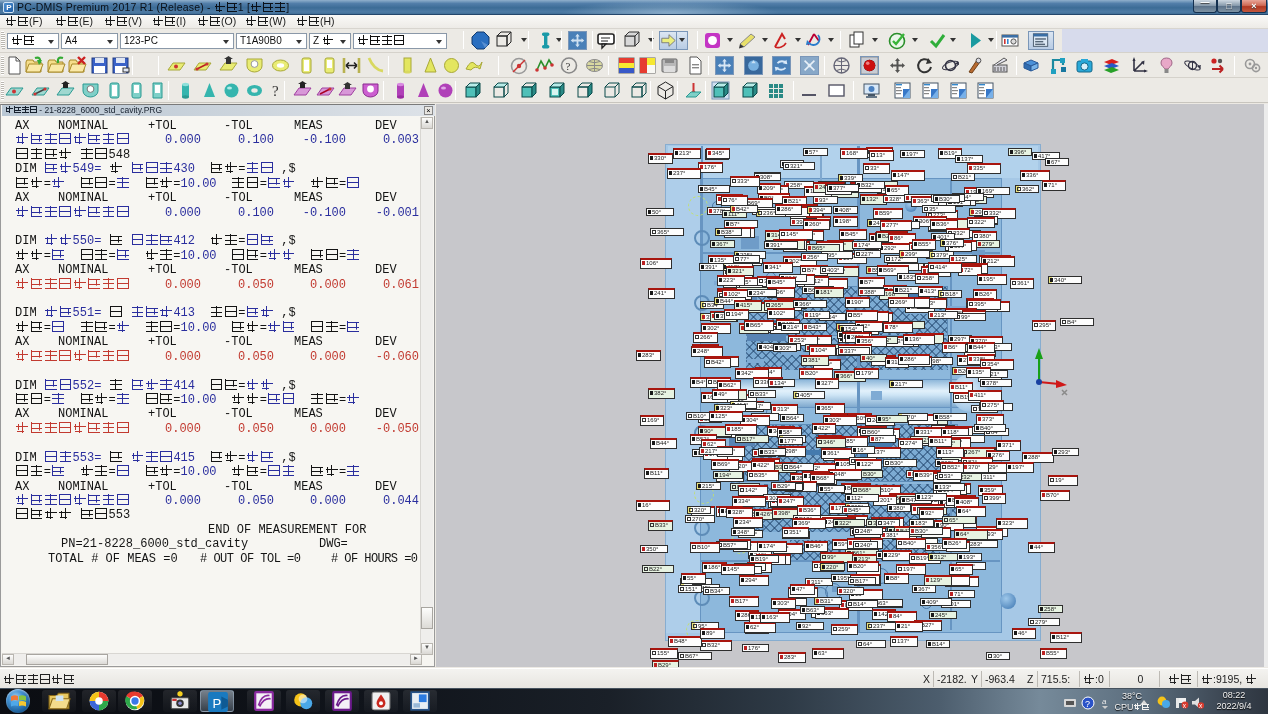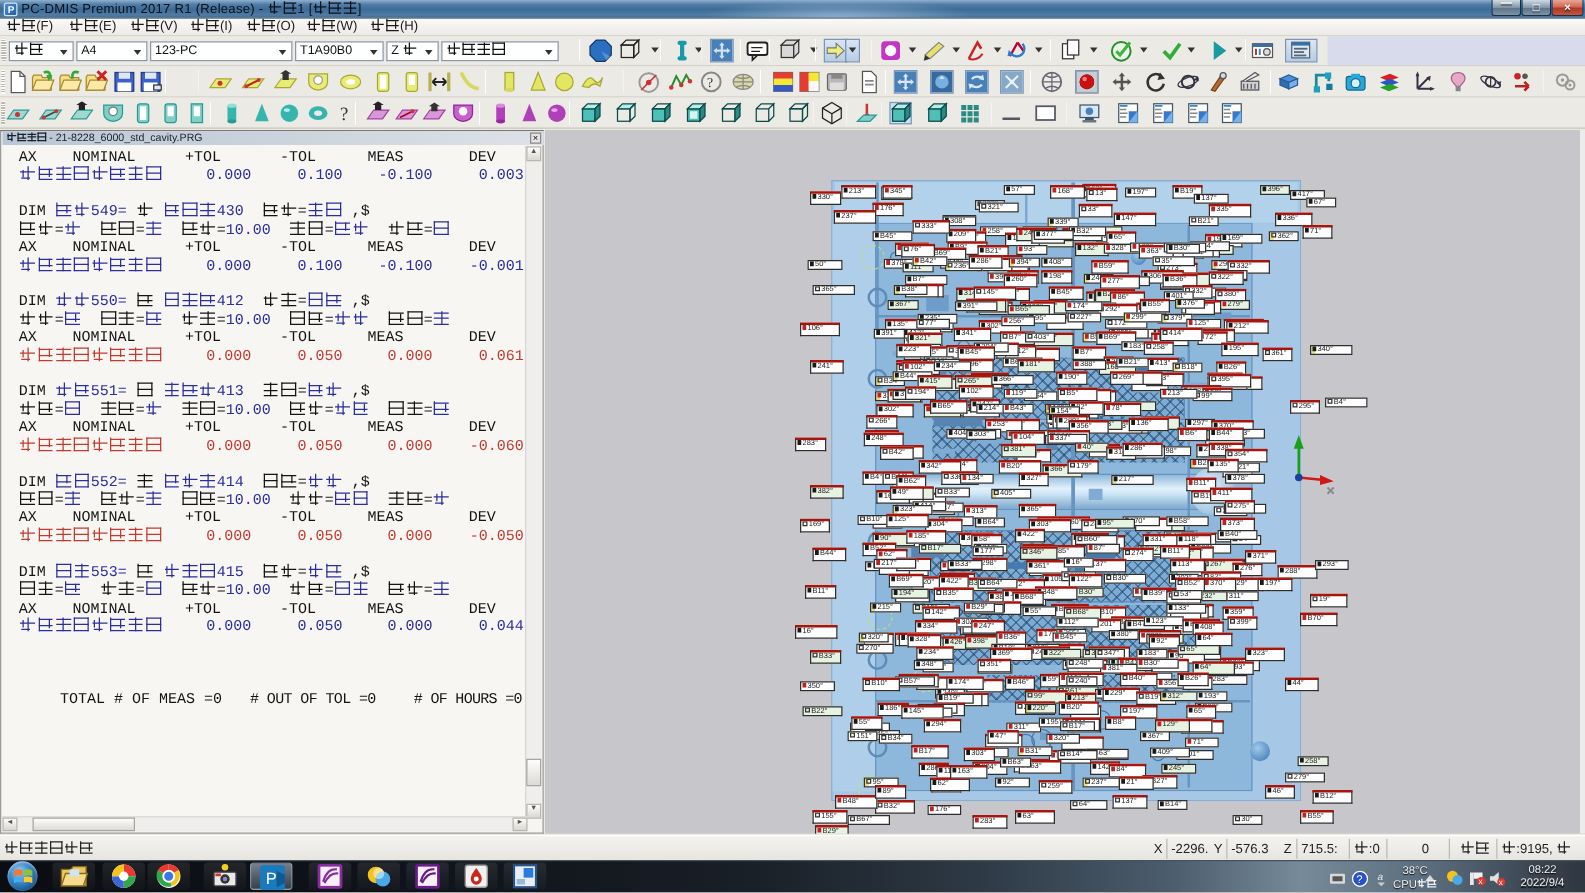--- a/index.html
+++ b/index.html
@@ -851,40 +851,44 @@
 <span class="tsep" style="left:793px;top:81px;height:19px"></span>
 <span class="tsep" style="left:853px;top:81px;height:19px"></span>
 <span class="grip" style="left:1px;top:56px;height:19px"></span>
 <span class="grip" style="left:1px;top:81px;height:19px"></span>
 <span class="grip" style="left:1px;top:31px;height:16px"></span>
 <div id="ewin" class="abs">
     <div id="ecap"><i class="t v3"></i><i class="t v2"></i><i class="t v1"></i><i class="t v0"></i> - 21-8228_6000_std_cavity.PRG<span class="x">×</span></div>
     <div id="etxt">
       <div class="ln" style="top:3px"><span class="bk" style="position:absolute;left:0px">AX</span><span class="bk" style="position:absolute;left:43px">NOMINAL</span><span class="bk" style="position:absolute;left:133px">+TOL</span><span class="bk" style="position:absolute;left:209px">-TOL</span><span class="bk" style="position:absolute;left:279px">MEAS</span><span class="bk" style="position:absolute;left:360px">DEV</span></div>
       <div class="ln" style="top:17.42px"><span class="bl" style="position:absolute;left:0px"><i class="g v3"></i><i class="g v2"></i><i class="g v1"></i><i class="g v0"></i><i class="g v3"></i><i class="g v2"></i><i class="g v1"></i><i class="g v0"></i></span><span class="bl" style="position:absolute;left:116px;width:70px;text-align:right">0.000</span><span class="bl" style="position:absolute;left:189px;width:70px;text-align:right">0.100</span><span class="bl" style="position:absolute;left:261px;width:70px;text-align:right">-0.100</span><span class="bl" style="position:absolute;left:334px;width:70px;text-align:right">0.003</span></div>
+      <div class="ln" style="top:31.840000000000003px"><span class="bk" style="position:absolute;left:0px"><span class="bk"><i class="g v0"></i><i class="g v1"></i><i class="g v2"></i><i class="g v3"></i> <i class="g v1"></i><i class="g v0"></i>548</span></span></div>
       <div class="ln" style="top:46.260000000000005px"><span class="bk" style="position:absolute;left:0px"><span class="bk">DIM </span><span class="bl"><i class="g v2"></i><i class="g v3"></i>549= </span><span class="bk"><i class="g v3"></i> </span><span class="bl"><i class="g v2"></i><i class="g v0"></i><i class="g v1"></i>430</span><span class="bk">  </span><span class="bk"><i class="g v2"></i><i class="g v3"></i>=</span><span class="bl"><i class="g v1"></i><i class="g v0"></i></span><span class="bk"> ,$</span></span></div>
       <div class="ln" style="top:60.68000000000001px"><span class="bk" style="position:absolute;left:0px"><span class="bk"><i class="g v2"></i><i class="g v3"></i>=</span><span class="bl"><i class="g v3"></i></span><span class="bk">  </span><span class="bk"><i class="g v2"></i><i class="g v0"></i>=</span><span class="bl"><i class="g v1"></i></span><span class="bk">  </span><span class="bk"><i class="g v2"></i><i class="g v3"></i>=</span><span class="bl">10.00</span><span class="bk">  </span><span class="bk"><i class="g v1"></i><i class="g v0"></i>=</span><span class="bl"><i class="g v2"></i><i class="g v3"></i></span><span class="bk">  </span><span class="bk"><i class="g v3"></i><i class="g v2"></i>=</span><span class="bl"><i class="g v0"></i></span></span></div>
       <div class="ln" style="top:75.10000000000001px"><span class="bk" style="position:absolute;left:0px">AX</span><span class="bk" style="position:absolute;left:43px">NOMINAL</span><span class="bk" style="position:absolute;left:133px">+TOL</span><span class="bk" style="position:absolute;left:209px">-TOL</span><span class="bk" style="position:absolute;left:279px">MEAS</span><span class="bk" style="position:absolute;left:360px">DEV</span></div>
       <div class="ln" style="top:89.52000000000001px"><span class="bl" style="position:absolute;left:0px"><i class="g v3"></i><i class="g v2"></i><i class="g v1"></i><i class="g v0"></i><i class="g v3"></i><i class="g v2"></i><i class="g v1"></i><i class="g v0"></i></span><span class="bl" style="position:absolute;left:116px;width:70px;text-align:right">0.000</span><span class="bl" style="position:absolute;left:189px;width:70px;text-align:right">0.100</span><span class="bl" style="position:absolute;left:261px;width:70px;text-align:right">-0.100</span><span class="bl" style="position:absolute;left:334px;width:70px;text-align:right">-0.001</span></div>
       <div class="ln" style="top:118.36000000000001px"><span class="bk" style="position:absolute;left:0px"><span class="bk">DIM </span><span class="bl"><i class="g v3"></i><i class="g v3"></i>550= </span><span class="bk"><i class="g v2"></i> </span><span class="bl"><i class="g v0"></i><i class="g v1"></i><i class="g v2"></i>412</span><span class="bk">  </span><span class="bk"><i class="g v3"></i><i class="g v1"></i>=</span><span class="bl"><i class="g v0"></i><i class="g v2"></i></span><span class="bk"> ,$</span></span></div>
       <div class="ln" style="top:132.78px"><span class="bk" style="position:absolute;left:0px"><span class="bk"><i class="g v3"></i><i class="g v3"></i>=</span><span class="bl"><i class="g v2"></i></span><span class="bk">  </span><span class="bk"><i class="g v0"></i><i class="g v1"></i>=</span><span class="bl"><i class="g v2"></i></span><span class="bk">  </span><span class="bk"><i class="g v3"></i><i class="g v1"></i>=</span><span class="bl">10.00</span><span class="bk">  </span><span class="bk"><i class="g v0"></i><i class="g v2"></i>=</span><span class="bl"><i class="g v3"></i><i class="g v3"></i></span><span class="bk">  </span><span class="bk"><i class="g v2"></i><i class="g v0"></i>=</span><span class="bl"><i class="g v1"></i></span></span></div>
       <div class="ln" style="top:147.2px"><span class="bk" style="position:absolute;left:0px">AX</span><span class="bk" style="position:absolute;left:43px">NOMINAL</span><span class="bk" style="position:absolute;left:133px">+TOL</span><span class="bk" style="position:absolute;left:209px">-TOL</span><span class="bk" style="position:absolute;left:279px">MEAS</span><span class="bk" style="position:absolute;left:360px">DEV</span></div>
       <div class="ln" style="top:161.61999999999998px"><span class="rd" style="position:absolute;left:0px"><i class="g v3"></i><i class="g v2"></i><i class="g v1"></i><i class="g v0"></i><i class="g v3"></i><i class="g v2"></i><i class="g v1"></i><i class="g v0"></i></span><span class="rd" style="position:absolute;left:116px;width:70px;text-align:right">0.000</span><span class="rd" style="position:absolute;left:189px;width:70px;text-align:right">0.050</span><span class="rd" style="position:absolute;left:261px;width:70px;text-align:right">0.000</span><span class="rd" style="position:absolute;left:334px;width:70px;text-align:right">0.061</span></div>
       <div class="ln" style="top:190.45999999999995px"><span class="bk" style="position:absolute;left:0px"><span class="bk">DIM </span><span class="bl"><i class="g v3"></i><i class="g v2"></i>551= </span><span class="bk"><i class="g v0"></i> </span><span class="bl"><i class="g v1"></i><i class="g v2"></i><i class="g v3"></i>413</span><span class="bk">  </span><span class="bk"><i class="g v1"></i><i class="g v0"></i>=</span><span class="bl"><i class="g v2"></i><i class="g v3"></i></span><span class="bk"> ,$</span></span></div>
       <div class="ln" style="top:204.87999999999994px"><span class="bk" style="position:absolute;left:0px"><span class="bk"><i class="g v3"></i><i class="g v2"></i>=</span><span class="bl"><i class="g v0"></i></span><span class="bk">  </span><span class="bk"><i class="g v1"></i><i class="g v2"></i>=</span><span class="bl"><i class="g v3"></i></span><span class="bk">  </span><span class="bk"><i class="g v1"></i><i class="g v0"></i>=</span><span class="bl">10.00</span><span class="bk">  </span><span class="bk"><i class="g v2"></i><i class="g v3"></i>=</span><span class="bl"><i class="g v3"></i><i class="g v2"></i></span><span class="bk">  </span><span class="bk"><i class="g v0"></i><i class="g v1"></i>=</span><span class="bl"><i class="g v2"></i></span></span></div>
       <div class="ln" style="top:219.29999999999993px"><span class="bk" style="position:absolute;left:0px">AX</span><span class="bk" style="position:absolute;left:43px">NOMINAL</span><span class="bk" style="position:absolute;left:133px">+TOL</span><span class="bk" style="position:absolute;left:209px">-TOL</span><span class="bk" style="position:absolute;left:279px">MEAS</span><span class="bk" style="position:absolute;left:360px">DEV</span></div>
       <div class="ln" style="top:233.7199999999999px"><span class="rd" style="position:absolute;left:0px"><i class="g v3"></i><i class="g v2"></i><i class="g v1"></i><i class="g v0"></i><i class="g v3"></i><i class="g v2"></i><i class="g v1"></i><i class="g v0"></i></span><span class="rd" style="position:absolute;left:116px;width:70px;text-align:right">0.000</span><span class="rd" style="position:absolute;left:189px;width:70px;text-align:right">0.050</span><span class="rd" style="position:absolute;left:261px;width:70px;text-align:right">0.000</span><span class="rd" style="position:absolute;left:334px;width:70px;text-align:right">-0.060</span></div>
       <div class="ln" style="top:262.5599999999999px"><span class="bk" style="position:absolute;left:0px"><span class="bk">DIM </span><span class="bl"><i class="g v2"></i><i class="g v0"></i>552= </span><span class="bk"><i class="g v1"></i> </span><span class="bl"><i class="g v2"></i><i class="g v3"></i><i class="g v1"></i>414</span><span class="bk">  </span><span class="bk"><i class="g v0"></i><i class="g v2"></i>=</span><span class="bl"><i class="g v3"></i><i class="g v3"></i></span><span class="bk"> ,$</span></span></div>
       <div class="ln" style="top:276.9799999999999px"><span class="bk" style="position:absolute;left:0px"><span class="bk"><i class="g v2"></i><i class="g v0"></i>=</span><span class="bl"><i class="g v1"></i></span><span class="bk">  </span><span class="bk"><i class="g v2"></i><i class="g v3"></i>=</span><span class="bl"><i class="g v1"></i></span><span class="bk">  </span><span class="bk"><i class="g v0"></i><i class="g v2"></i>=</span><span class="bl">10.00</span><span class="bk">  </span><span class="bk"><i class="g v3"></i><i class="g v3"></i>=</span><span class="bl"><i class="g v2"></i><i class="g v0"></i></span><span class="bk">  </span><span class="bk"><i class="g v1"></i><i class="g v2"></i>=</span><span class="bl"><i class="g v3"></i></span></span></div>
       <div class="ln" style="top:291.3999999999999px"><span class="bk" style="position:absolute;left:0px">AX</span><span class="bk" style="position:absolute;left:43px">NOMINAL</span><span class="bk" style="position:absolute;left:133px">+TOL</span><span class="bk" style="position:absolute;left:209px">-TOL</span><span class="bk" style="position:absolute;left:279px">MEAS</span><span class="bk" style="position:absolute;left:360px">DEV</span></div>
       <div class="ln" style="top:305.81999999999994px"><span class="rd" style="position:absolute;left:0px"><i class="g v3"></i><i class="g v2"></i><i class="g v1"></i><i class="g v0"></i><i class="g v3"></i><i class="g v2"></i><i class="g v1"></i><i class="g v0"></i></span><span class="rd" style="position:absolute;left:116px;width:70px;text-align:right">0.000</span><span class="rd" style="position:absolute;left:189px;width:70px;text-align:right">0.050</span><span class="rd" style="position:absolute;left:261px;width:70px;text-align:right">0.000</span><span class="rd" style="position:absolute;left:334px;width:70px;text-align:right">-0.050</span></div>
       <div class="ln" style="top:334.65999999999997px"><span class="bk" style="position:absolute;left:0px"><span class="bk">DIM </span><span class="bl"><i class="g v0"></i><i class="g v1"></i>553= </span><span class="bk"><i class="g v2"></i> </span><span class="bl"><i class="g v3"></i><i class="g v1"></i><i class="g v0"></i>415</span><span class="bk">  </span><span class="bk"><i class="g v2"></i><i class="g v3"></i>=</span><span class="bl"><i class="g v3"></i><i class="g v2"></i></span><span class="bk"> ,$</span></span></div>
       <div class="ln" style="top:349.08px"><span class="bk" style="position:absolute;left:0px"><span class="bk"><i class="g v0"></i><i class="g v1"></i>=</span><span class="bl"><i class="g v2"></i></span><span class="bk">  </span><span class="bk"><i class="g v3"></i><i class="g v1"></i>=</span><span class="bl"><i class="g v0"></i></span><span class="bk">  </span><span class="bk"><i class="g v2"></i><i class="g v3"></i>=</span><span class="bl">10.00</span><span class="bk">  </span><span class="bk"><i class="g v3"></i><i class="g v2"></i>=</span><span class="bl"><i class="g v0"></i><i class="g v1"></i></span><span class="bk">  </span><span class="bk"><i class="g v2"></i><i class="g v3"></i>=</span><span class="bl"><i class="g v1"></i></span></span></div>
       <div class="ln" style="top:363.5px"><span class="bk" style="position:absolute;left:0px">AX</span><span class="bk" style="position:absolute;left:43px">NOMINAL</span><span class="bk" style="position:absolute;left:133px">+TOL</span><span class="bk" style="position:absolute;left:209px">-TOL</span><span class="bk" style="position:absolute;left:279px">MEAS</span><span class="bk" style="position:absolute;left:360px">DEV</span></div>
       <div class="ln" style="top:377.92px"><span class="bl" style="position:absolute;left:0px"><i class="g v3"></i><i class="g v2"></i><i class="g v1"></i><i class="g v0"></i><i class="g v3"></i><i class="g v2"></i><i class="g v1"></i><i class="g v0"></i></span><span class="bl" style="position:absolute;left:116px;width:70px;text-align:right">0.000</span><span class="bl" style="position:absolute;left:189px;width:70px;text-align:right">0.050</span><span class="bl" style="position:absolute;left:261px;width:70px;text-align:right">0.000</span><span class="bl" style="position:absolute;left:334px;width:70px;text-align:right">0.044</span></div>
+      <div class="ln" style="top:392.34000000000003px"><span class="bk" style="position:absolute;left:0px"><span class="bk"><i class="g v0"></i><i class="g v2"></i><i class="g v3"></i><i class="g v3"></i> <i class="g v2"></i><i class="g v0"></i>553</span></span></div>
+      <div class="ln" style="top:406.76000000000005px"><span class="bk" style="position:absolute;left:193px"><span class="bk">END OF MEASUREMENT FOR</span></span></div>
+      <div class="ln" style="top:421.18000000000006px"><span class="bk" style="position:absolute;left:46px"><span class="bk">PN=21-8228_6000_std_cavity</span></span><span class="bk" style="position:absolute;left:304px"><span class="bk">DWG=</span></span></div>
       <div class="ln" style="top:435.6000000000001px"><span class="bk" style="position:absolute;left:33px"><span class="bk">TOTAL # OF MEAS =0</span></span><span class="bk" style="position:absolute;left:185px;letter-spacing:-.5px"><span class="bk"># OUT OF TOL =0</span></span><span class="bk" style="position:absolute;left:316px;letter-spacing:-.55px"><span class="bk"># OF HOURS =0</span></span></div>
     </div>
     <div id="vsb">
       <span class="sbtn" style="left:0;top:0;width:12px;height:12px">▲</span>
       <span class="sbtn" style="left:0;bottom:0;width:12px;height:12px">▼</span>
       <span class="sth" style="left:0;top:490px;width:12px;height:22px"></span>
     </div>
     <div id="hsb">
       <span class="sbtn" style="left:0;top:0;width:12px;height:11px">◄</span>
       <span class="sbtn" style="right:0;top:0;width:12px;height:11px">►</span>
@@ -1621,23 +1625,23 @@
     <b class="Lb Lr" style="left:264px;top:524px;width:25px"><u style="background:#1a1a1a;width:3px;height:4px"></u>89°</b>
     <b class="Lb Lr" style="left:324px;top:508px;width:30px"><u style="background:#1a1a1a;width:3px;height:4px"></u>163°</b>
     <b class="Lb" style="left:364px;top:502px;width:25px"><u style="background:#1a1a1a;width:3px;height:4px"></u>B63°</b>
     <b class="Lb" style="left:410px;top:496px;width:32px"><u style="border:1px solid #333;width:4px;height:4px"></u>B14°</b>
     <b class="Lb" style="left:484px;top:494px;width:32px"><u style="background:#1a1a1a;width:3px;height:4px"></u>409°</b>
     <b class="Lb" style="left:512px;top:486px;width:27px"><u style="background:#b22;width:3px;height:4px"></u>71°</b>
   </div>
 <div id="sbar" class="abs">
     <span style="position:absolute;left:3px;top:4px"><i class="m v3"></i><i class="m v2"></i><i class="m v1"></i><i class="m v0"></i><i class="m v3"></i><i class="m v2"></i></span>
     <span class="cell" style="left:920px;width:16px;border:none">X</span>
-    <span class="cell" style="left:933px;width:47px">-2296.</span>
+    <span class="cell" style="left:933px;width:47px">-2182.</span>
     <span class="cell" style="left:968px;width:14px;border:none">Y</span>
-    <span class="cell" style="left:981px;width:46px">-576.3</span>
+    <span class="cell" style="left:981px;width:46px">-963.4</span>
     <span class="cell" style="left:1024px;width:14px;border:none">Z</span>
     <span class="cell" style="left:1037px;width:42px">715.5:</span>
     <span class="cell" style="left:1079px;width:30px"><i class="m v3"></i>:0</span>
     <span class="cell" style="left:1109px;width:50px;text-align:center">&nbsp;&nbsp;&nbsp;0</span>
     <span class="cell" style="left:1159px;width:38px;padding-left:8px"><i class="m v3"></i><i class="m v2"></i></span>
     <span class="cell" style="left:1197px;width:71px"><i class="m v3"></i>:9195, <i class="m v3"></i></span>
   </div>
 <div id="task" class="abs">
     <span class="orb"></span>
     <svg class="abs" style="left:11px;top:6px" width="15" height="14" viewBox="0 0 15 14">

